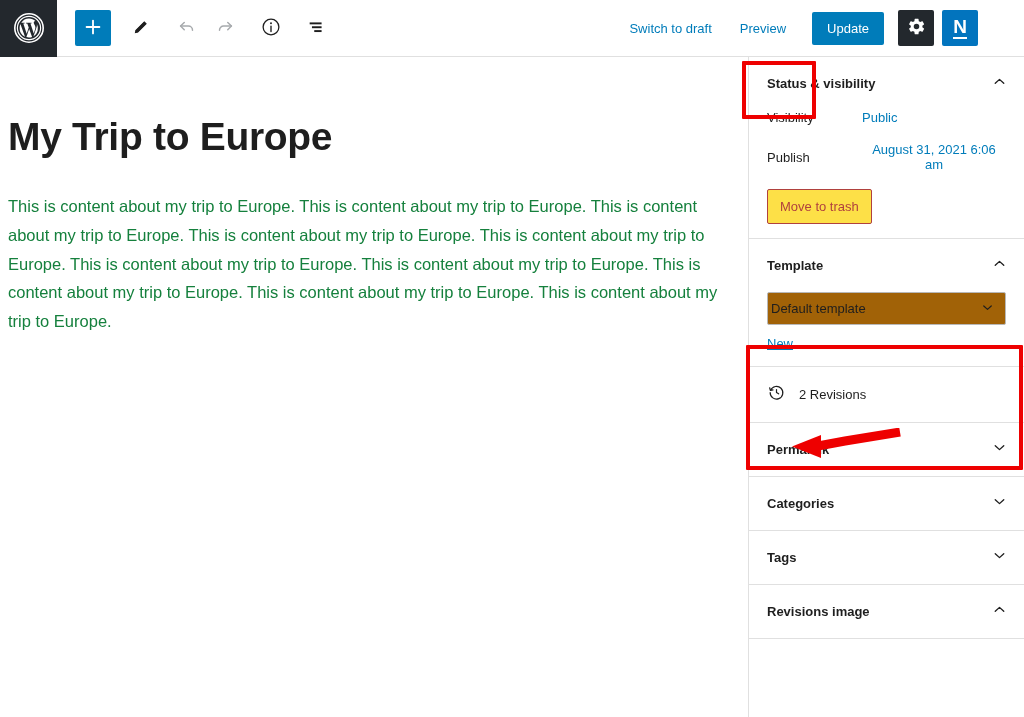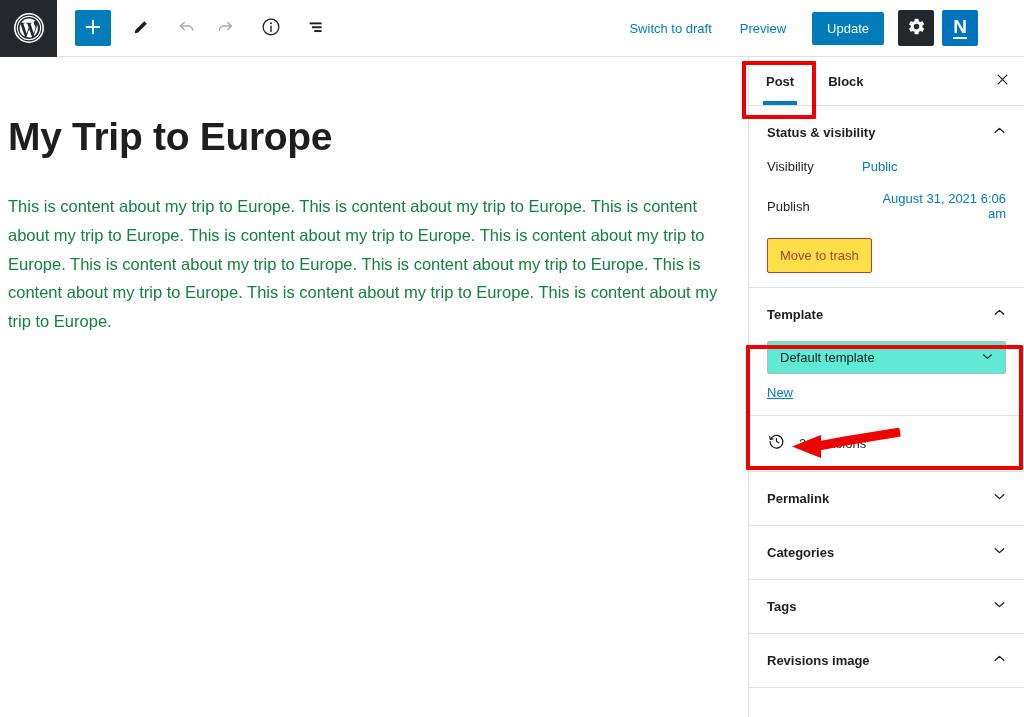--- a/index.html
+++ b/index.html
@@ -244,21 +244,21 @@
     flex: 0 0 95px;
   }
   .row-value {
     font-size: 13px;
     color: #007cba;
     cursor: pointer;
     background: none;
     border: none;
     padding: 0;
     font-family: "Liberation Sans", sans-serif;
-    text-align: right;
+    text-align: center;
   }
   .checkrow {
     display: flex;
     align-items: center;
     margin-bottom: 16px;
     margin-top: 2px;
   }
   .checkbox {
     width: 19px;
     height: 19px;
@@ -287,24 +287,24 @@
 
   .select-box {
     width: 100%;
     height: 33px;
     border: 1px solid #b8b8b8;
     border-radius: 2px;
     box-sizing: border-box;
     display: flex;
     align-items: center;
     justify-content: space-between;
-    padding: 0 10px 0 12px;
-    font-size: 13px;
-    color: #1e1e1e;
-    background: #5eead4;
+    padding: 0 10px 0 3px;
+    font-size: 13px;
+    color: #1e1e1e;
+    background: #a16207;
     cursor: pointer;
     margin-bottom: 9px;
   }
   .new-link {
     font-size: 13px;
     color: #007cba;
     text-decoration: underline;
     cursor: pointer;
     display: inline-block;
   }
@@ -439,31 +439,20 @@
     </div>
   </div>
 
   <div class="canvas">
     <h1 class="post-title">My Trip to Europe</h1>
     <p class="post-body">This is content about my trip to Europe.  This is content about my trip to Europe.   This is content about my trip to Europe.  This is content about my trip to Europe.  This is content about my trip to Europe.  This is content about my trip to Europe.  This is content about my trip to Europe.  This is content about my trip to Europe.  This is content about my trip to Europe.  This is content about my trip to Europe.</p>
   </div>
 
   <div class="sidebar">
 
-    <div class="sb-tabs">
-      <button class="sb-tab active">Post</button>
-      <button class="sb-tab">Block</button>
-      <button class="sb-close">
-        <span>
-          <svg width="15" height="15" viewBox="0 0 24 24">
-            <path d="M5 5l14 14M19 5L5 19" stroke="#1e1e1e" stroke-width="1.8" stroke-linecap="round"></path>
-          </svg>
-        </span>
-      </button>
-    </div>
 
     <div class="panel">
       <div class="panel-head">
         <span class="panel-title">Status &amp; visibility</span>
         <span>
           <svg width="17" height="17" viewBox="0 0 24 24">
             <path d="M6 14.5l6-5.5 6 5.5" stroke="#1e1e1e" stroke-width="1.9" fill="none" stroke-linecap="round" stroke-linejoin="round"></path>
           </svg>
         </span>
       </div>

